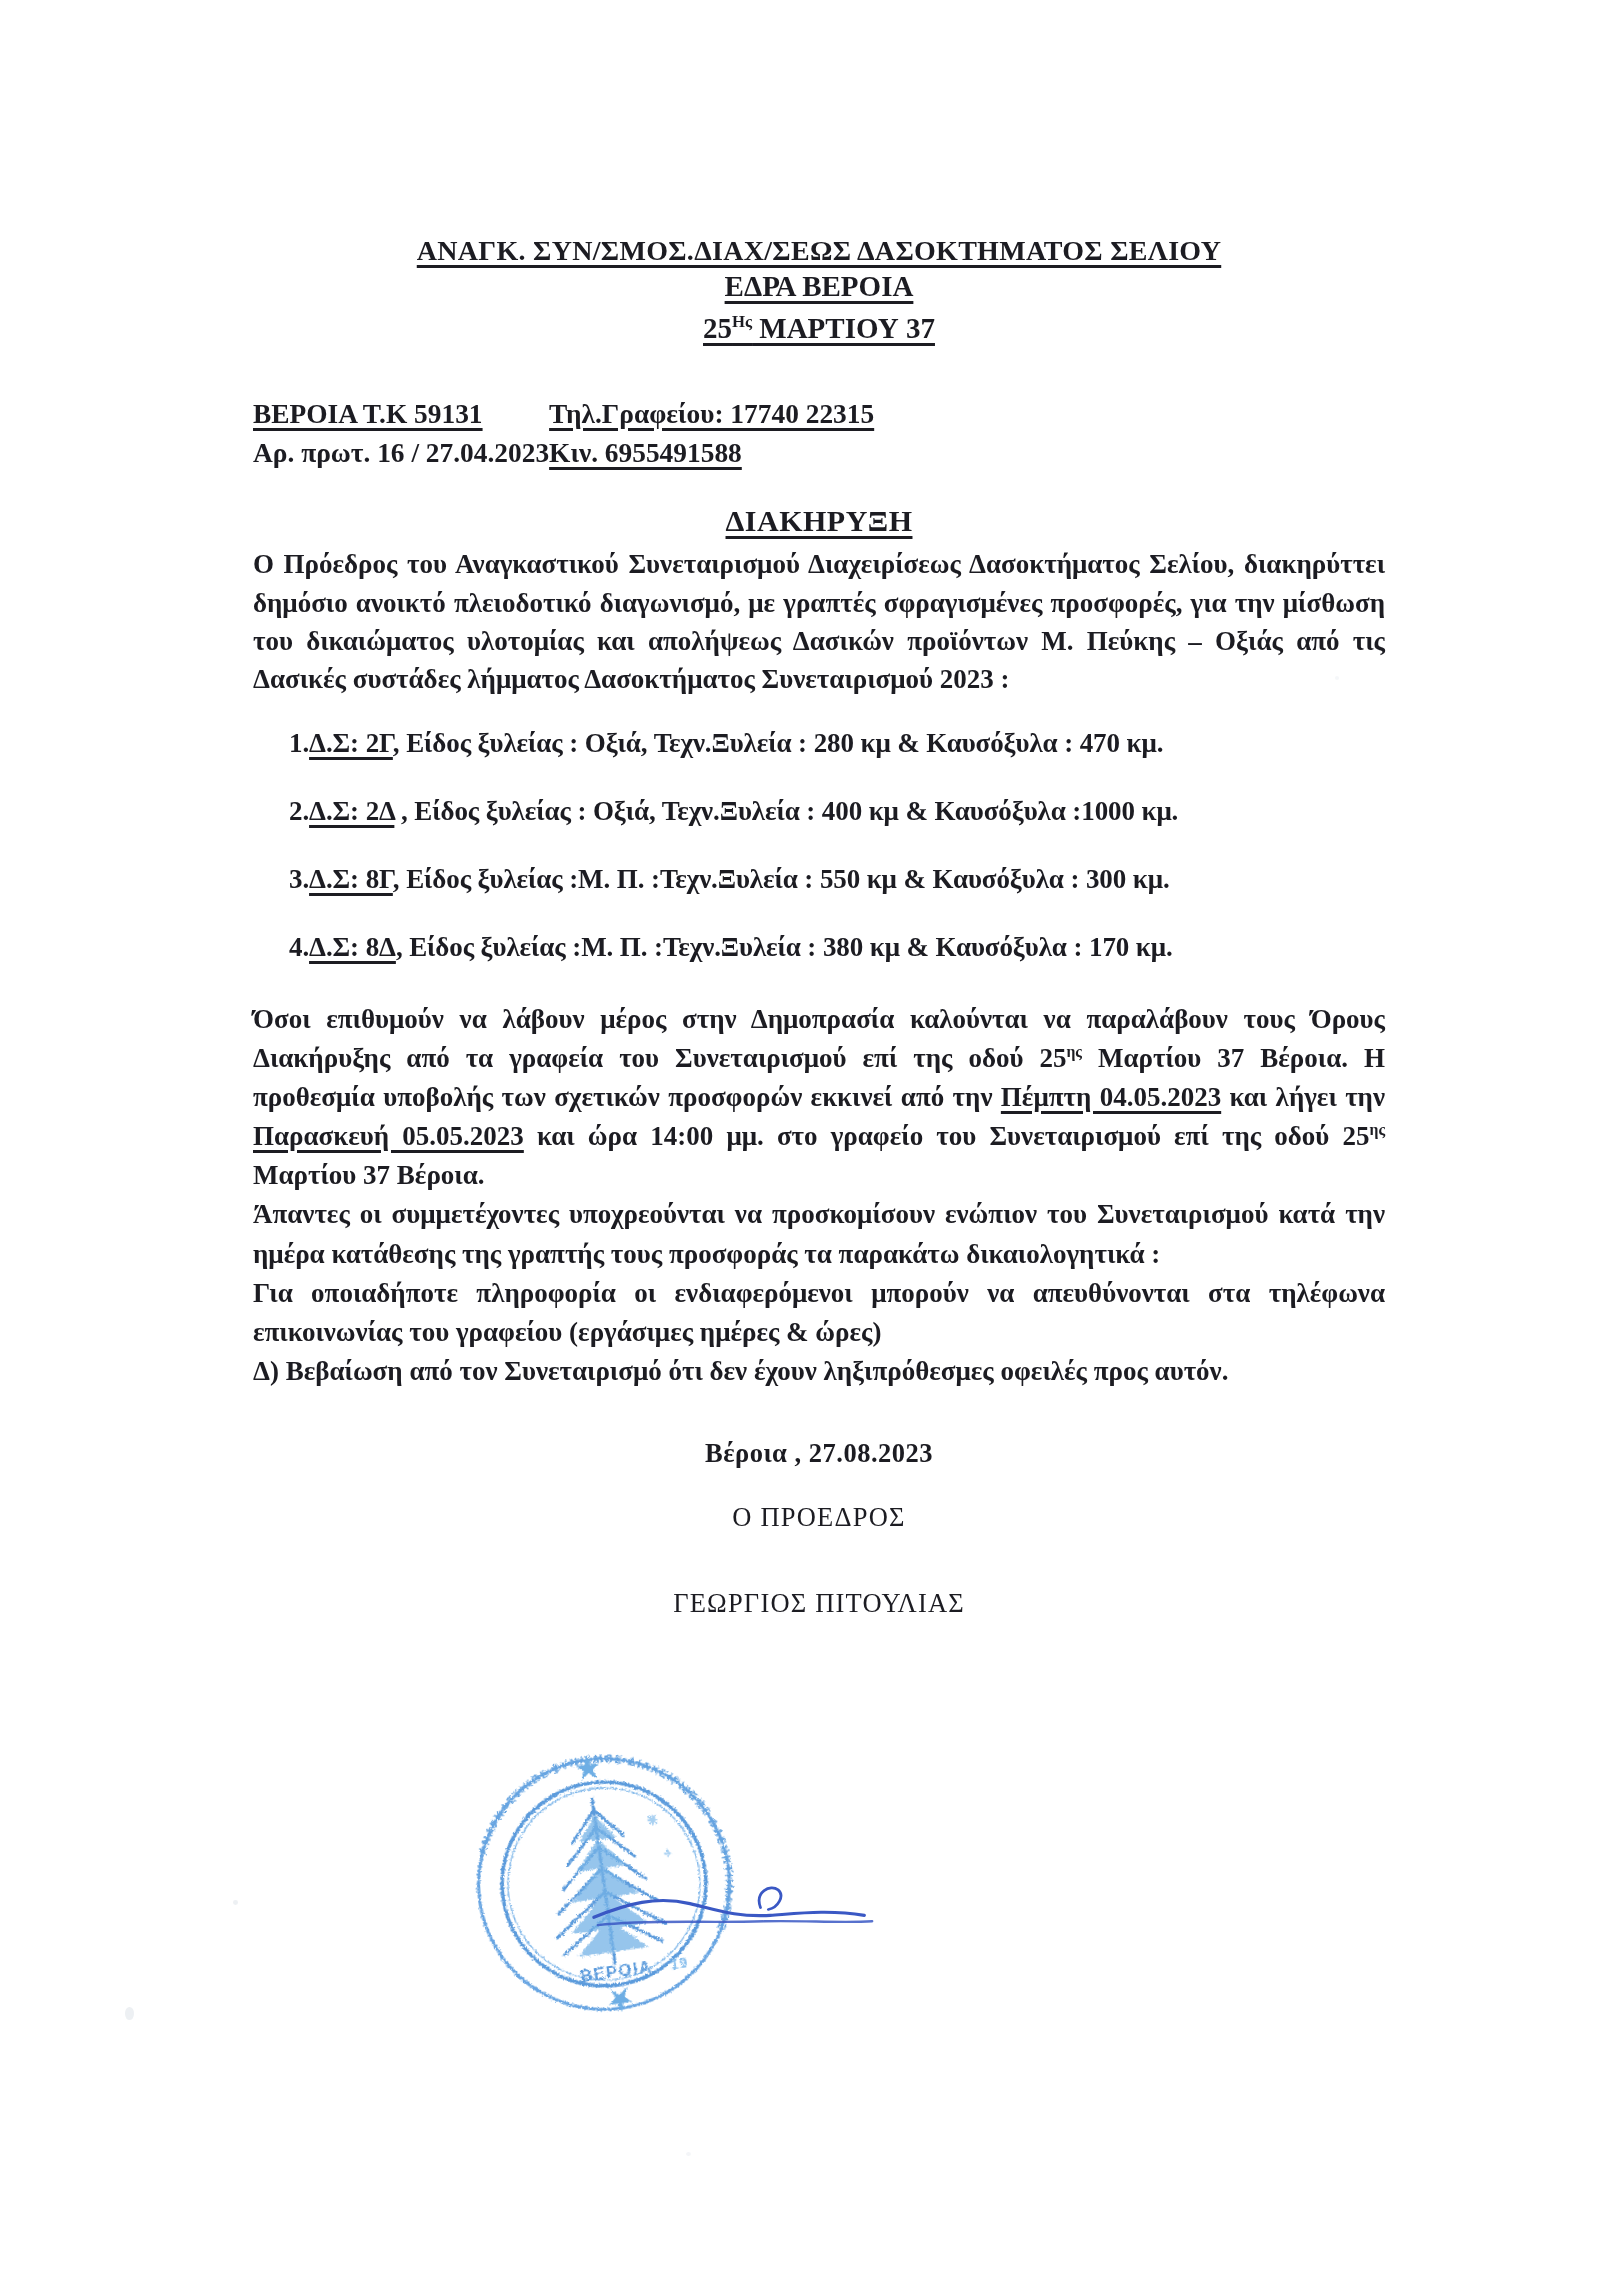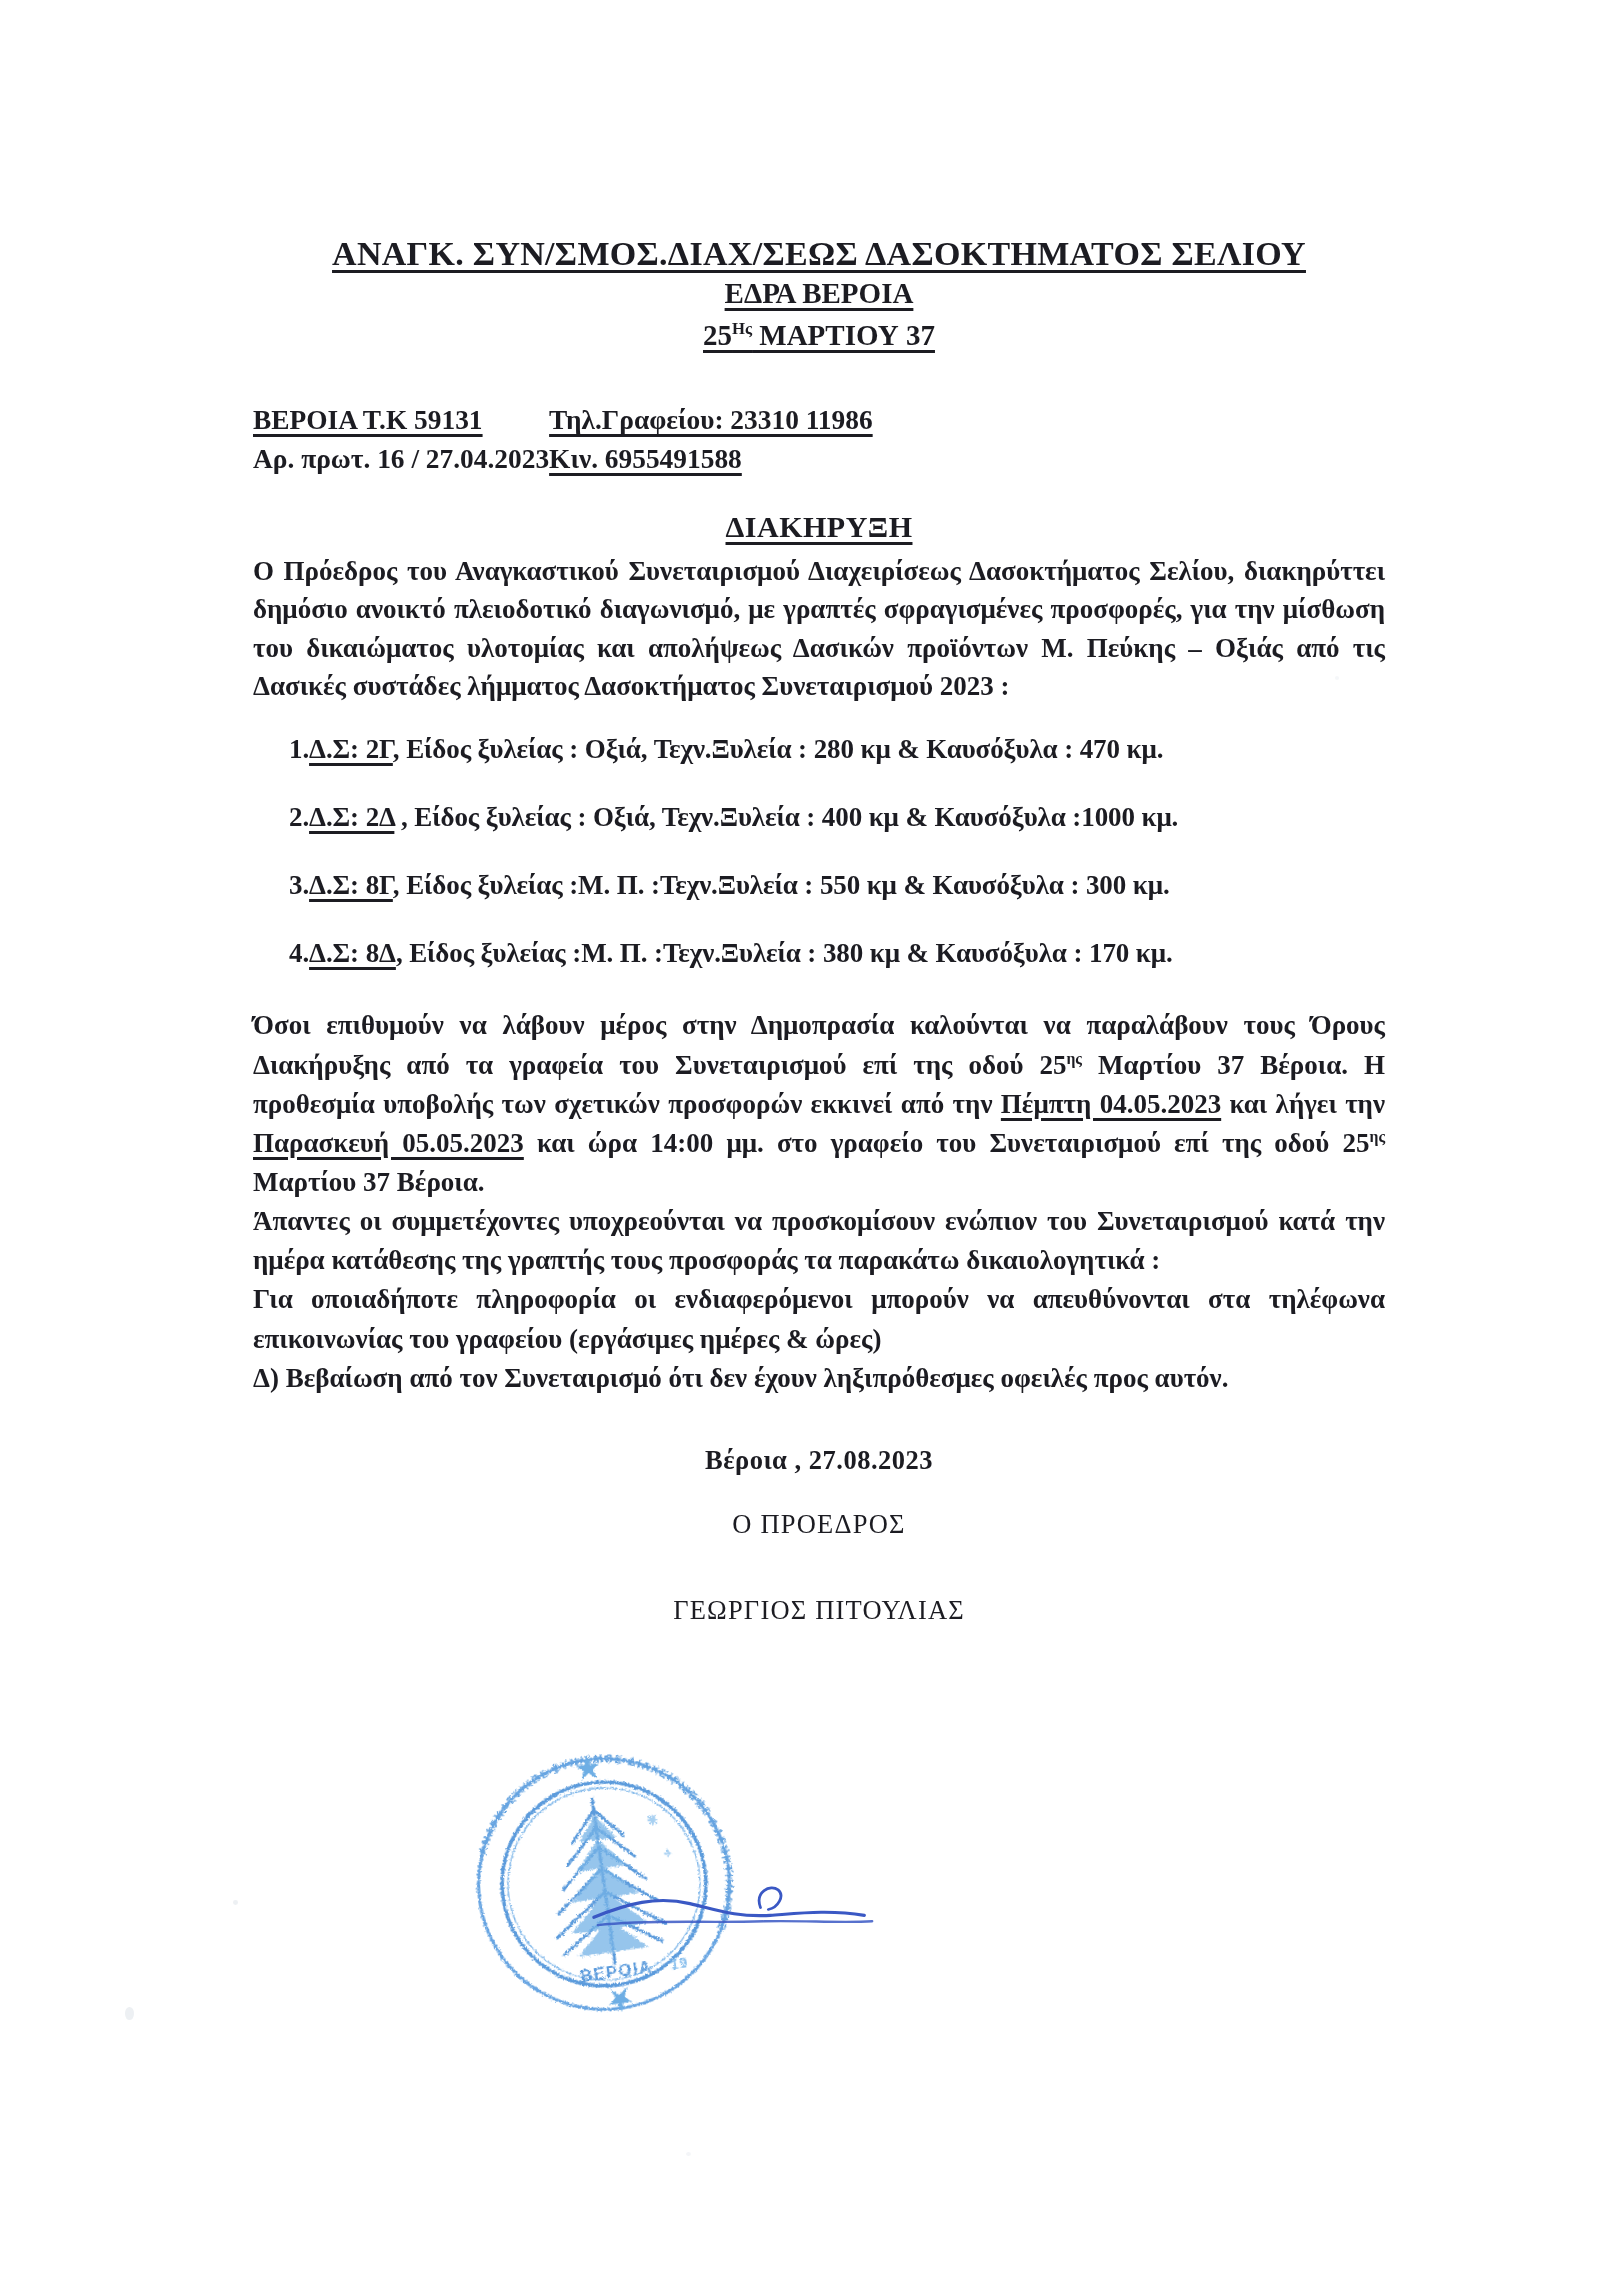--- a/index.html
+++ b/index.html
@@ -30,21 +30,21 @@
   .content {
     position: absolute;
     left: 253px;
     top: 235px;
     width: 1132px;
   }
 
   
   .org-title {
     text-align: center;
-    font-size: 34px;
+    font-size: 28px;
     font-weight: bold;
     letter-spacing: 0.3px;
     line-height: 1.12;
     white-space: nowrap;
     margin: 0 0 2.9px 0;
   }
   .org-title .u,
   .u {
     text-decoration: underline;
     text-decoration-thickness: 2.9px;
@@ -273,21 +273,21 @@
     <div class="org-sub2">
       <span class="u"><span>25</span><sup>Ης</sup><span> ΜΑΡΤΙΟΥ 37</span></span>
     </div>
 
     <div class="contact">
       <div class="col-left">
         <div class="line"><span class="u">ΒΕΡΟΙΑ Τ.Κ 59131</span></div>
         <div class="line">Αρ. πρωτ. 16 / 27.04.2023</div>
       </div>
       <div class="col-right">
-        <div class="line"><span class="u">Τηλ.Γραφείου: 23310 11986</span></div>
+        <div class="line"><span class="u">Τηλ.Γραφείου: 17740 22315</span></div>
         <div class="line"><span class="u">Κιν. 6955491588</span></div>
       </div>
     </div>
 
     <div class="doc-title">
       <span class="u">ΔΙΑΚΗΡΥΞΗ</span>
     </div>
 
     <div class="para block">Ο Πρόεδρος του Αναγκαστικού Συνεταιρισμού Διαχειρίσεως Δασοκτήματος Σελίου, διακηρύττει δημόσιο ανοικτό πλειοδοτικό διαγωνισμό, με γραπτές σφραγισμένες προσφορές, για την μίσθωση του δικαιώματος υλοτομίας και απολήψεως Δασικών προϊόντων Μ. Πεύκης – Οξιάς από τις Δασικές συστάδες λήμματος Δασοκτήματος Συνεταιρισμού 2023 :</div>
 

